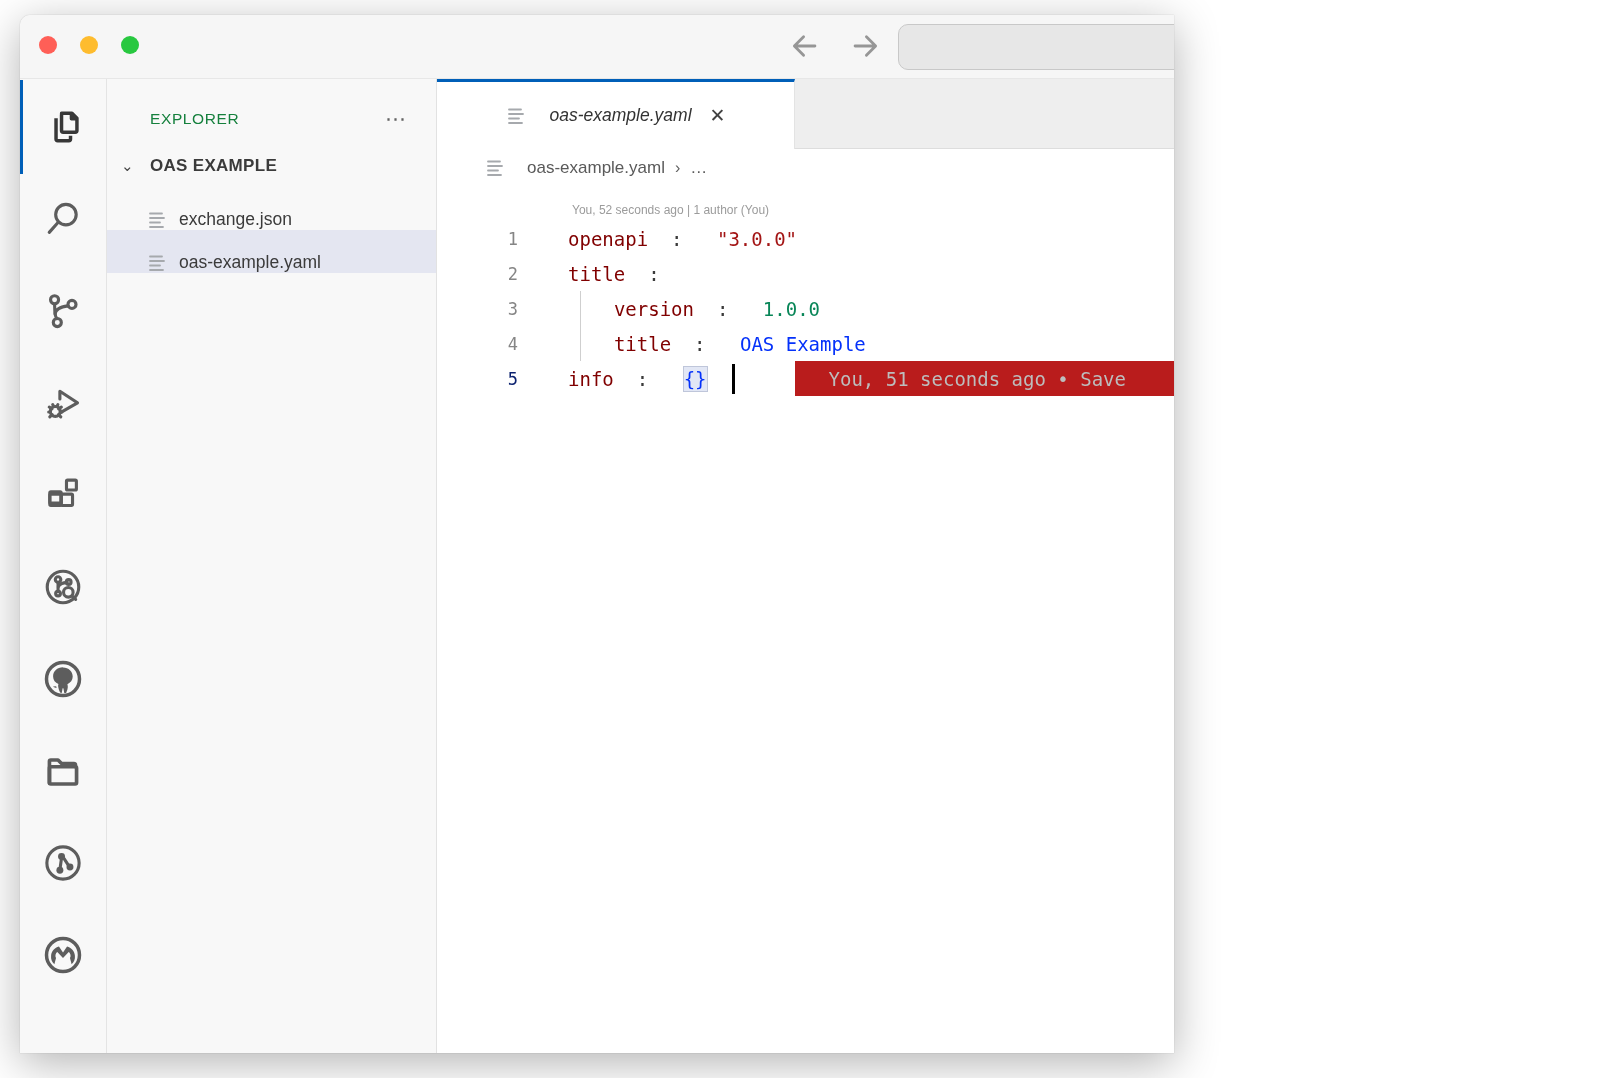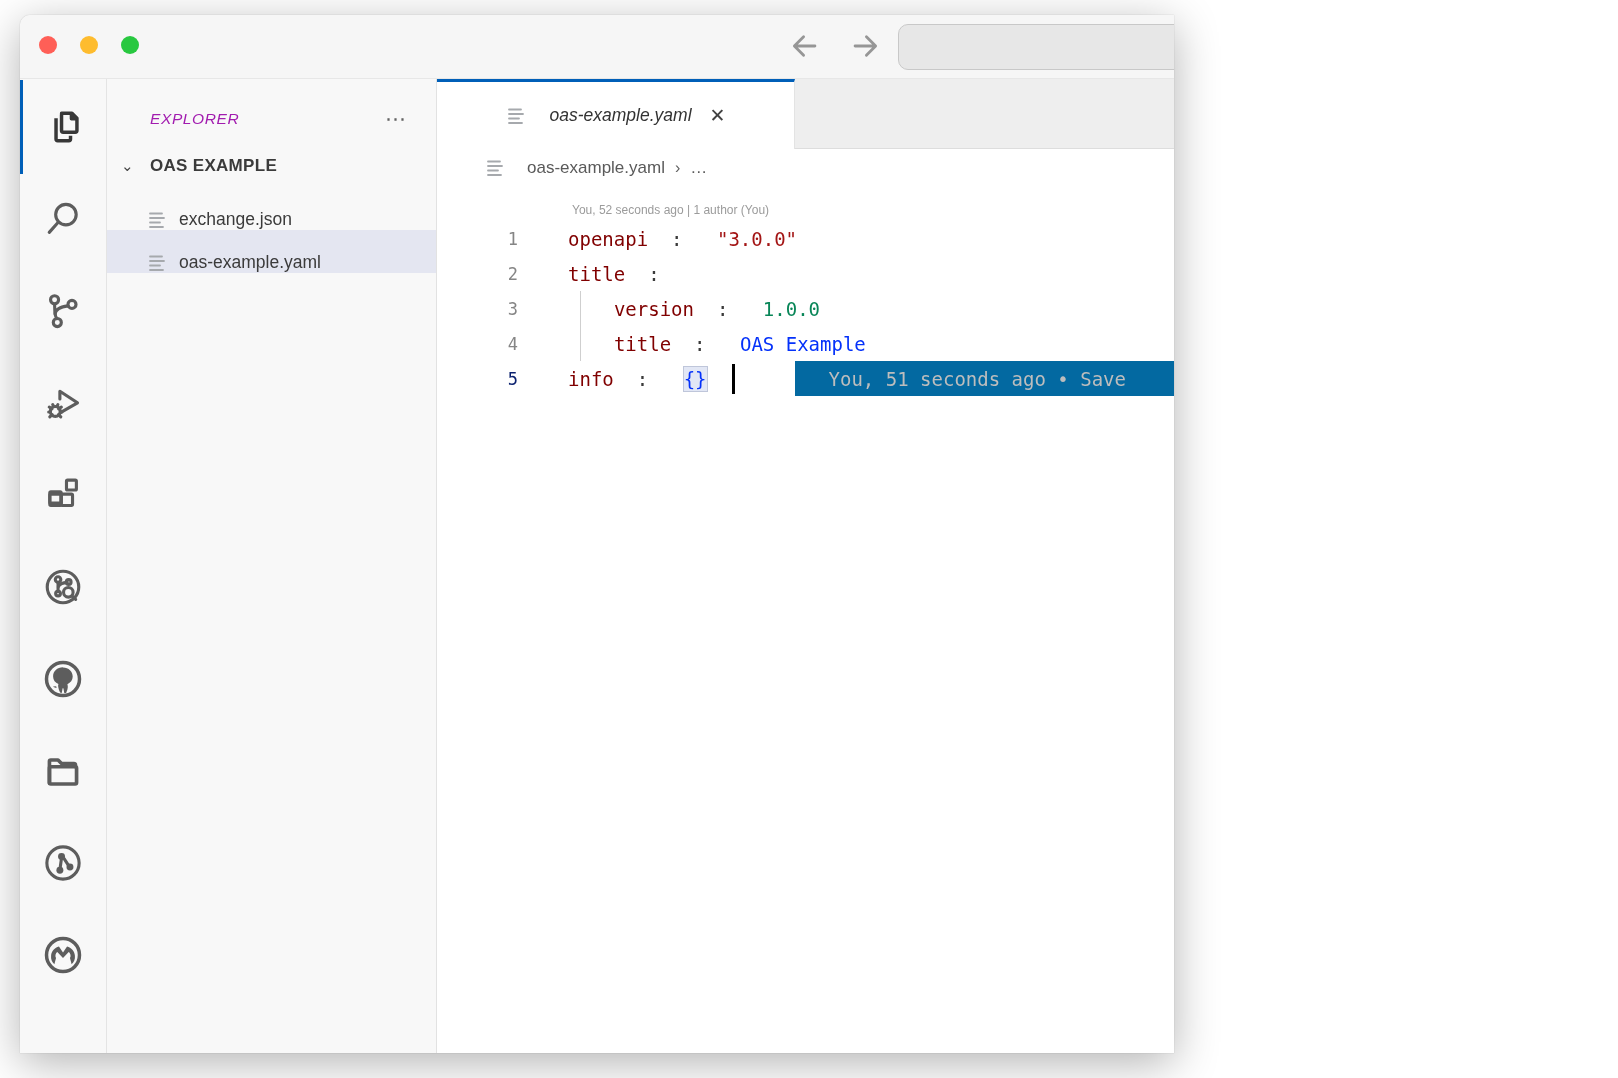--- a/index.html
+++ b/index.html
@@ -31,21 +31,21 @@
                  align-items:center; padding-top:2px; }
   .ab-item { position:relative; width:87px; height:92px; display:flex;
              align-items:center; justify-content:center; }
   .ab-item.active::before { content:""; position:absolute; left:0; top:-1px;
              width:3px; height:94px; background:#005fb8; }
   .ab-item svg { width:44px; height:44px; }
 
   .sidebar { width:330px; background:#f8f8f8; border-right:1px solid #e2e2e2;
              display:flex; flex-direction:column; }
   .sb-header { height:66px; display:flex; align-items:center; padding:14px 28px 0 43px; }
-  .sb-title { font-size:15.5px; letter-spacing:.6px; color:#a21caf; flex:1;font-style:italic; }
+  .sb-title { font-size:15.5px; letter-spacing:.6px; color:#15803d; flex:1; }
   .sb-ellipsis { font-size:21px; color:#616161; letter-spacing:2px; line-height:10px; }
   .sb-section { height:42px; display:flex; align-items:center; padding-left:14px;
                 color:#3b3b3b; }
   .sb-chevron { font-size:15px; color:#424242; width:29px; }
   .sb-section-label { font-weight:bold; font-size:17px; letter-spacing:.3px; }
   .sb-file { height:43px; display:flex; align-items:flex-end; padding-left:40px;
              color:#3b3b3b; font-size:17.5px; }
   .sb-file.selected { background:#e4e6f1; }
   .fileicon { width:22px; height:20px; margin-right:10px; flex:none; }
 
@@ -76,21 +76,21 @@
   .lnum.active { color:#0b216f; }
   .ltext { padding-left:50px; display:flex; align-items:center; white-space:pre;gap:23px; }
   .tk-key  { color:#800000; }
   .tk-punc { color:#3b3b3b; }
   .tk-str  { color:#a31515; }
   .tk-num  { color:#098658; }
   .tk-val  { color:#0431fa; }
   .tk-brk  { color:#0431fa; background:#e2e7f5; border:1px solid #bfc6da; padding:1px 0; }
   .cursor { display:inline-block; width:3px; height:30px; background:#000;
             margin-left:1px; }
-  .blame { flex:1; margin-left:60px; background:#0369a1; color:#bdbdbd;
+  .blame { flex:1; margin-left:60px; background:#b91c1c; color:#bdbdbd;
            padding-left:34px; height:35px; display:flex; align-items:center;
            overflow:hidden; white-space:pre; }
   svg .s  { stroke:#5d5d5d; stroke-width:1.7; fill:none; stroke-linecap:round; stroke-linejoin:round; }
   svg .sd { stroke:#383838; stroke-width:1.9; fill:none; stroke-linejoin:round; }
   svg .f  { fill:#5d5d5d; stroke:none; }
   svg .li { stroke:#a6a9ad; stroke-width:1.8; fill:none; stroke-linecap:round; }
 </style>
 </head>
 <body>
 

